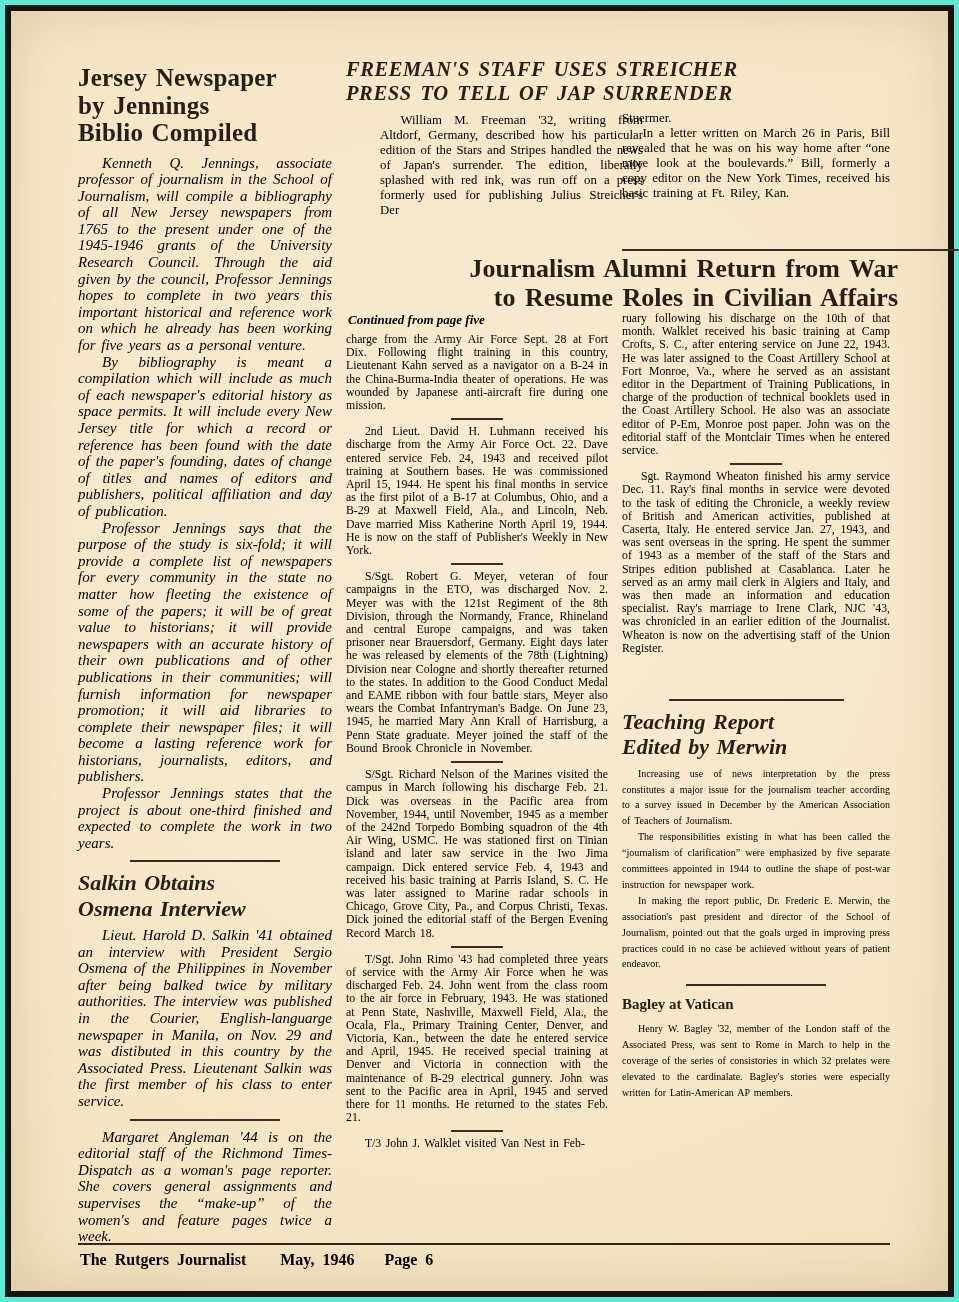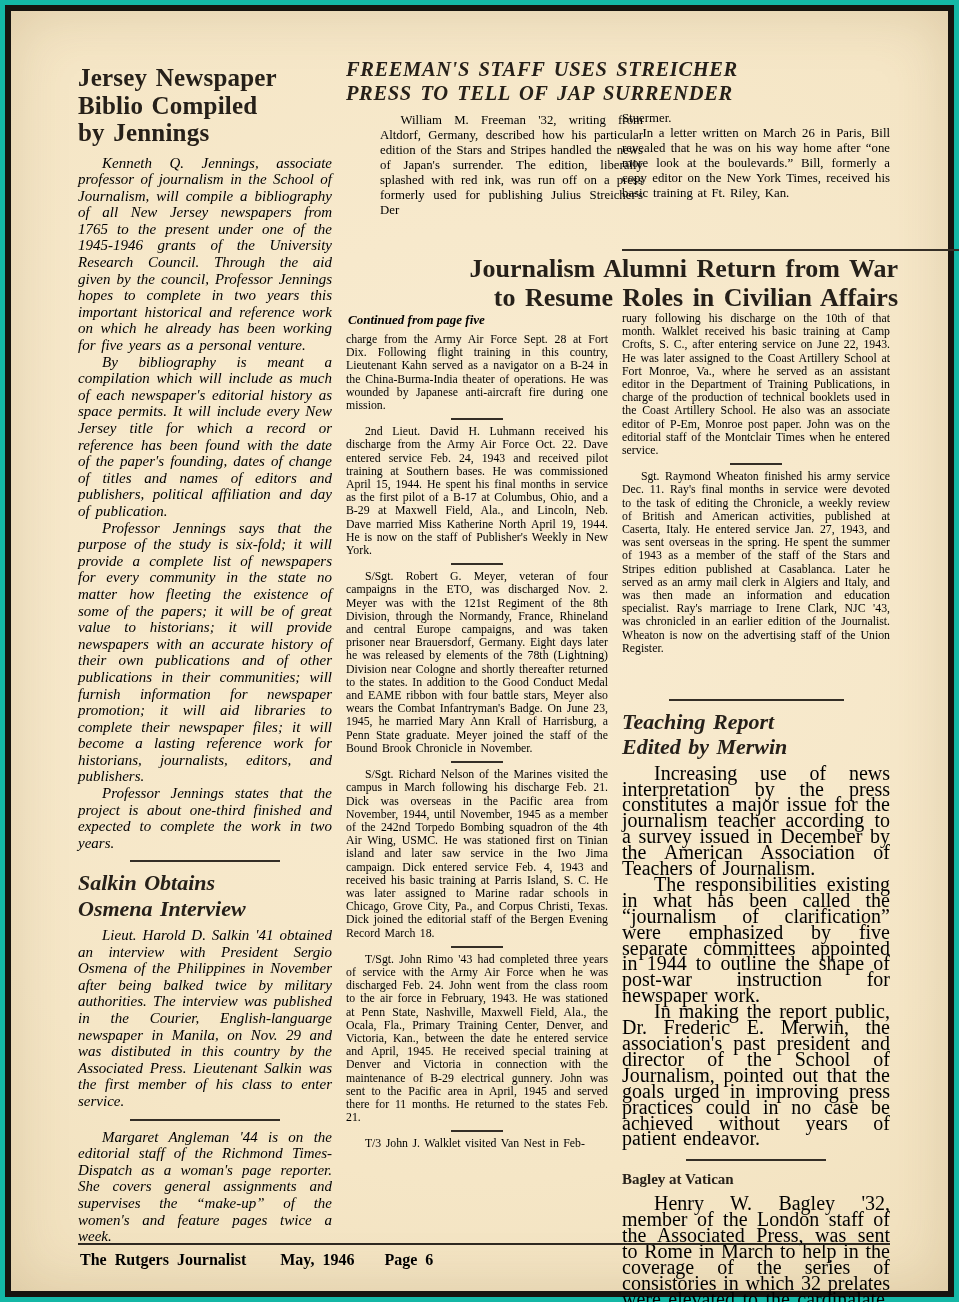--- a/index.html
+++ b/index.html
@@ -3,21 +3,21 @@
 <meta charset="utf-8">
 <title>Newspaper Page</title>
 <style>
   html, body { margin: 0; padding: 0; }
   body {
     width: 959px; height: 1302px; position: relative;
     background: #f6f4ee;
     font-family: "Liberation Serif", "DejaVu Serif", serif;
     overflow: hidden;
   }
-  .page { position: absolute; inset: 0; background: #14b8a6; }
+  .page { position: absolute; inset: 0; background: #5eead4; }
   .frame { position: absolute; left: 5px; top: 5px; right: 5px; bottom: 5px; background: #17140f; }
   .paper {
     position: absolute; left: 11px; top: 11px; right: 11px; bottom: 11px;
     background: radial-gradient(ellipse 120% 90% at 50% 42%, #f9ecd2 0%, #f5e6c6 55%, #eeddb8 88%, #e9d6ae 100%);
     box-shadow: inset 0 0 60px rgba(120,90,40,.18);
     color: #2f2a20;
   }
   
   .abs { position: absolute; }
   .col-left  { left: 78px;  top: 64px;  width: 254px; }
@@ -36,21 +36,21 @@
   .head-jersey { font-size: 25px; font-weight: bold; line-height: 1.1; letter-spacing: .2px; word-spacing: 2px; margin: 0 0 8px 0; }
   .head-italic-caps { font-size: 20.5px; font-weight: bold; font-style: italic; line-height: 1.15; letter-spacing: .6px; word-spacing: 3px; margin: 0; }
   .head-alumni { font-size: 26px; font-weight: bold; line-height: 1.12; word-spacing: 3px; margin: 0 0 6px 0; text-align: right; }
   .head-salkin, .head-teaching { font-size: 22px; font-weight: bold; font-style: italic; line-height: 1.15; word-spacing: 2px; margin: 0 0 6px 0; }
   .subhead { font-size: 15px; font-weight: bold; margin: 2px 0 8px 0; }
   p { margin: 0; text-align: justify; }
   .indent { text-indent: 1.6em; }
   .body-l { font-size: 15px; line-height: 16.6px; word-spacing: 2px; font-style: italic; }
   .body-f { font-size: 12.8px; line-height: 15px; word-spacing: 1.5px; }
   .body-a { font-size: 11.8px; line-height: 13.2px; word-spacing: 1.5px; }
-  .body-t { font-size: 20px; line-height: 15.9px; word-spacing: 1.5px; font-family: Liberation Serif, serif; }
+  .body-t { font-size: 10px; line-height: 15.9px; word-spacing: 1.5px; font-family: Liberation Serif, serif; }
   .continued { font-size: 13px; font-weight: bold; font-style: italic; margin: 0 0 5px 2px; text-align: left; }
   
   .rule-s { width: 52px;  border-top: 2px solid #342e26; margin: 6px auto 5px auto; }
   .rule-m { width: 150px; border-top: 2px solid #342e26; margin: 9px auto 8px auto; }
   .rule-t { width: 175px; border-top: 2px solid #342e26; margin: 0 auto 8px auto; }
   .rule-b { width: 140px; border-top: 2px solid #342e26; margin: 12px auto 10px auto; }
   .rule-w { width: 100%;  border-top: 2px solid #342e26; }
   
   .f-paper { font-size: 16px; font-weight: bold; word-spacing: 4px; margin-right: 34px; }
   .f-date  { font-size: 16px; font-weight: bold; word-spacing: 4px; margin-right: 30px; }
@@ -60,22 +60,22 @@
 <body>
 
 <div class="page">
   <div class="frame"></div>
   <div class="paper"></div>
 
   <div class="abs col-left">
     <section>
       <h1 class="head-jersey hl">
         <div>Jersey Newspaper</div>
+        <div>by Jennings</div>
         <div>Biblio Compiled</div>
-        <div>by Jennings</div>
       </h1>
       <p class="body-l indent">Kenneth Q. Jennings, associate professor of journalism in the School of Journalism, will compile a bibliography of all New Jersey newspapers from 1765 to the present under one of the 1945-1946 grants of the University Research Council. Through the aid given by the council, Professor Jennings hopes to complete in two years this important historical and reference work on which he already has been working for five years as a personal venture.</p>
       <p class="body-l indent">By bibliography is meant a compilation which will include as much of each newspaper's editorial history as space permits. It will include every New Jersey title for which a record or reference has been found with the date of the paper's founding, dates of change of titles and names of editors and publishers, political affiliation and day of publication.</p>
       <p class="body-l indent">Professor Jennings says that the purpose of the study is six-fold; it will provide a complete list of newspapers for every community in the state no matter how fleeting the existence of some of the papers; it will be of great value to historians; it will provide newspapers with an accurate history of their own publications and of other publications in their communities; will furnish information for newspaper promotion; it will aid libraries to complete their newspaper files; it will become a lasting reference work for historians, journalists, editors, and publishers.</p>
       <p class="body-l indent">Professor Jennings states that the project is about one-third finished and expected to complete the work in two years.</p>
     </section>
 
     <div class="rule-m"></div>
 
     <section>

